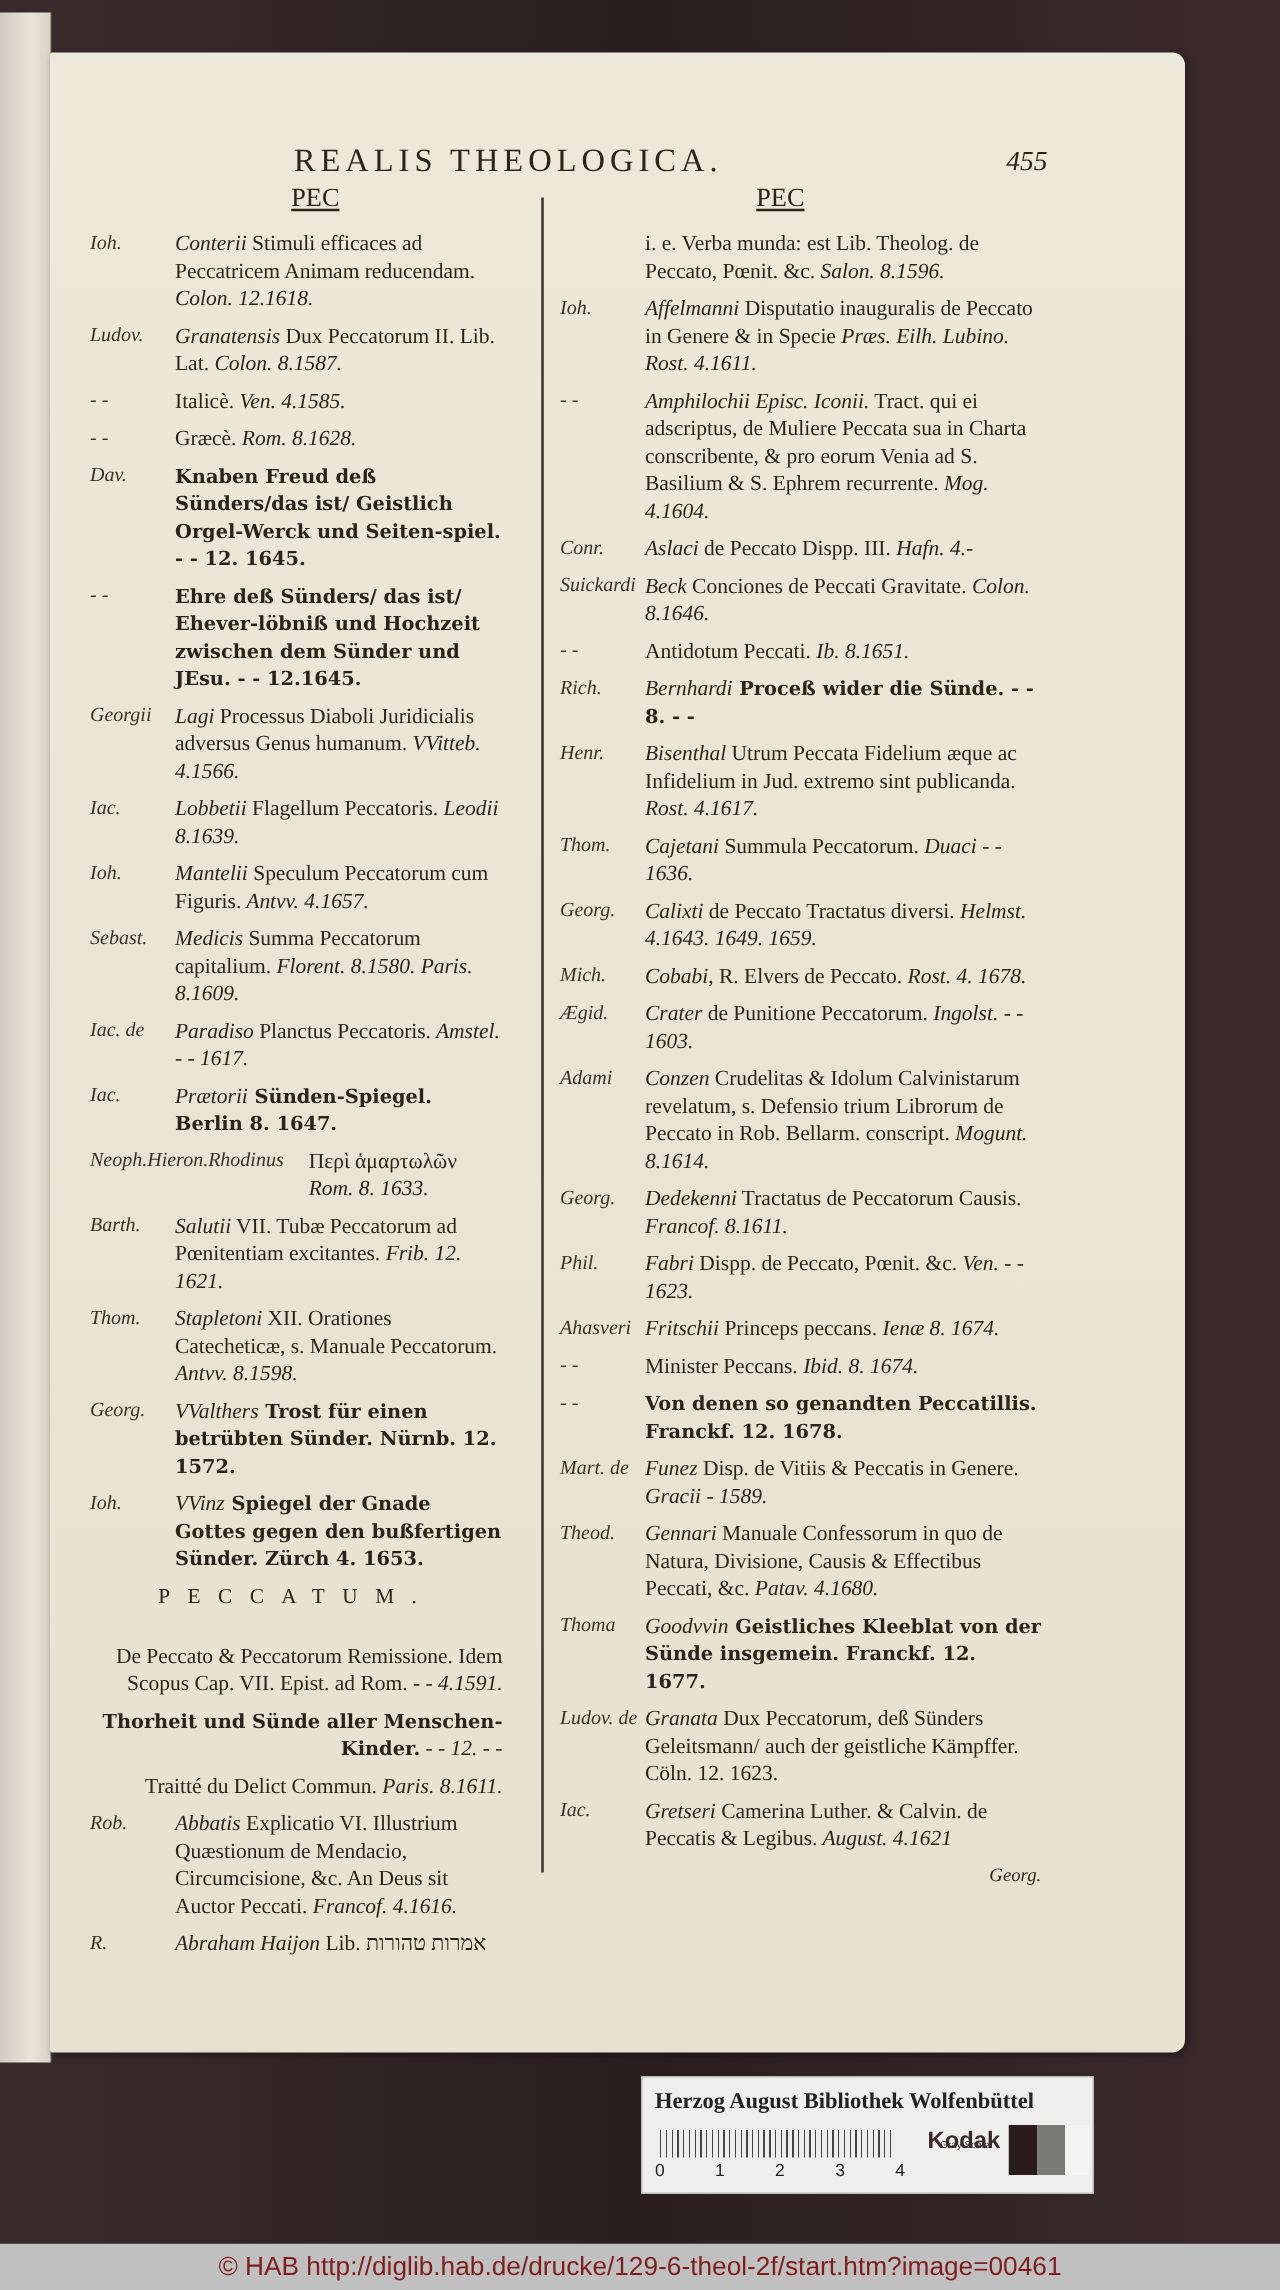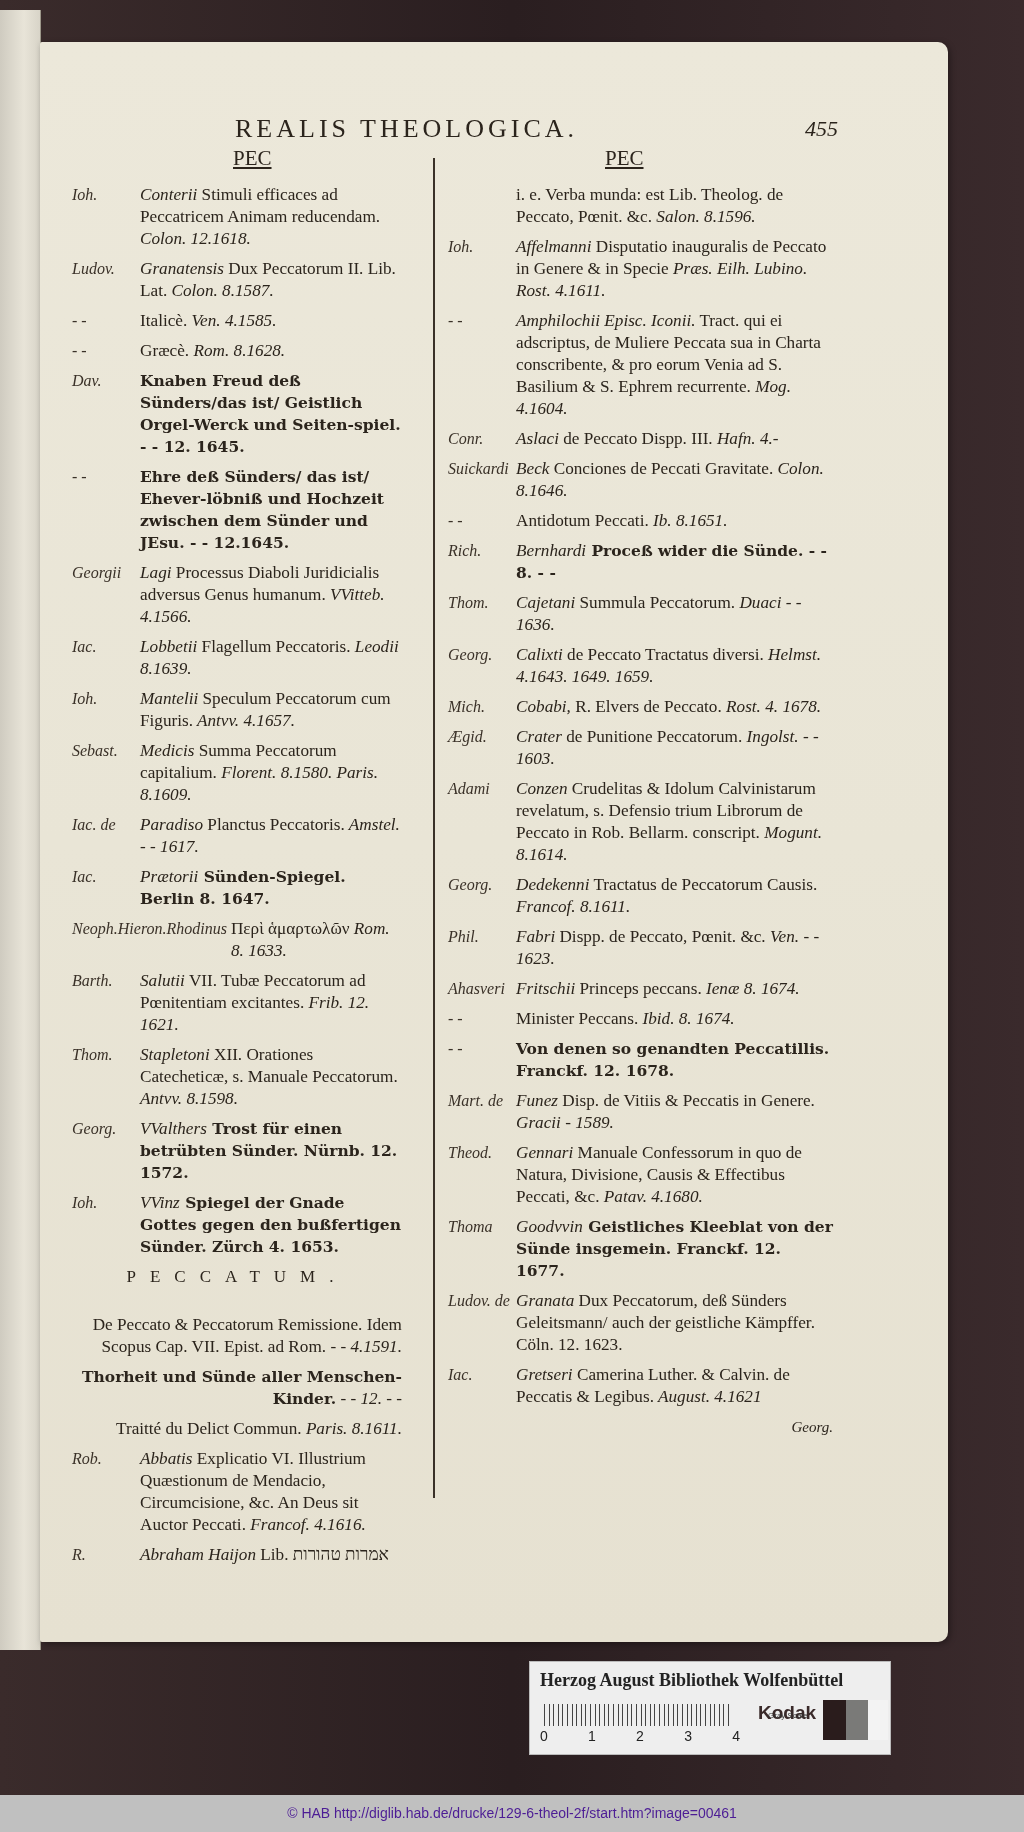--- a/index.html
+++ b/index.html
@@ -35,43 +35,43 @@
   .col-left { left:32px; width:330px; }
   .col-right { left:408px; width:385px; }
   .col-rule { position:absolute; left:393px; top:116px; width:2px; height:1340px; background:#3a3128; }
   .col-head { position:absolute; top:104px; font-size:21px; color:#2b241c;text-decoration:underline; }
   .col-head.l { left:193px; }
   .col-head.r { left:565px; }
   .entry { display:flex; margin-bottom:8px; }
   .entry .who { width:68px; flex:none; font-style:italic; font-size:16px; color:#3a3128; }
   .entry .txt { flex:1; }
   .entry .txt i { font-style:italic; }
-  .entry.wide .who { width:auto; margin-right:4px;font-style:italic; }
+  .entry.wide .who { width:auto; margin-right:20px;font-style:italic; }
   .frak { font-family:"DejaVu Serif",serif; font-weight:bold; font-size:15.5px; }
   .section-title { text-align:center; letter-spacing:14px; font-size:17px; margin:4px 0 26px; }
   .plain-entry { margin-bottom:8px;text-align:right; }
   .right-catch { text-align:right; font-style:italic; font-size:15px; }
   .card {
     position:absolute; left:513px; top:1661px; width:360px; height:92px;
-    background:#eeeeee; border:1px solid #bbb;margin-left:16px;
+    background:#eeeeee; border:1px solid #bbb;
   }
   .card-title { position:absolute; left:10px; top:8px; font-family:"Liberation Serif",serif; font-weight:bold; font-size:18px; color:#222; white-space:nowrap; }
   .ruler { position:absolute; left:14px; top:42px; width:186px; height:22px;
     background:repeating-linear-gradient(90deg,#444 0 1px,transparent 1px 4.6px);
   }
   .ruler-nums { position:absolute; left:10px; top:66px; width:200px; font-family:"Liberation Sans",sans-serif; font-size:14px; color:#222; display:flex; justify-content:space-between; }
   .kodak { position:absolute; left:228px; top:40px; font-family:"Liberation Sans",sans-serif; font-weight:bold; font-size:19px; color:#3a2a2a; }
   .kodak-sub { position:absolute; left:238px; top:49px; font-family:"Liberation Sans",sans-serif; font-size:8px; color:#333; }
   .swatch-dark { position:absolute; left:293px; top:38px; width:23px; height:40px; background:#2a1c1c; }
   .swatch-mid { position:absolute; left:316px; top:38px; width:22px; height:40px; background:#7a7a78; }
   .swatch-light { position:absolute; left:338px; top:38px; width:20px; height:40px; background:#f3f3f3; }
   .footer {
     position:absolute; left:0; top:1795px; width:1024px; height:37px;
     background:#c0c0c0; text-align:center;
-    font-family:"Liberation Sans",sans-serif; font-size:14px; line-height:37px; color:#4c1d95;
+    font-family:"Liberation Sans",sans-serif; font-size:21px; line-height:37px; color:#7f1d1d;
   }
 </style>
 </head>
 <body>
 
 <div class="backdrop"></div>
 <div class="left-leaf"></div>
 
 <div class="page">
   <div class="running-head">REALIS THEOLOGICA.</div>
@@ -183,20 +183,24 @@
         <div class="who">Suickardi</div>
         <div class="txt"><i>Beck</i><span> Conciones de Peccati Gravitate.</span><i> Colon. 8.1646.</i></div>
       </div>
       <div class="entry">
         <div class="who">- -</div>
         <div class="txt"><i></i><span>Antidotum Peccati.</span><i> Ib. 8.1651.</i></div>
       </div>
       <div class="entry">
         <div class="who">Rich.</div>
         <div class="txt"><i>Bernhardi</i><span class="frak"> Proceß wider die Sünde. - - 8. - -</span><i></i></div>
+      </div>
+      <div class="entry">
+        <div class="who">Henr.</div>
+        <div class="txt"><i>Bisenthal</i><span> Utrum Peccata Fidelium æque ac Infidelium in Jud. extremo sint publicanda.</span><i> Rost. 4.1617.</i></div>
       </div>
       <div class="entry">
         <div class="who">Thom.</div>
         <div class="txt"><i>Cajetani</i><span> Summula Peccatorum.</span><i> Duaci - - 1636.</i></div>
       </div>
       <div class="entry">
         <div class="who">Georg.</div>
         <div class="txt"><i>Calixti</i><span> de Peccato Tractatus diversi.</span><i> Helmst. 4.1643. 1649. 1659.</i></div>
       </div>
       <div class="entry">

